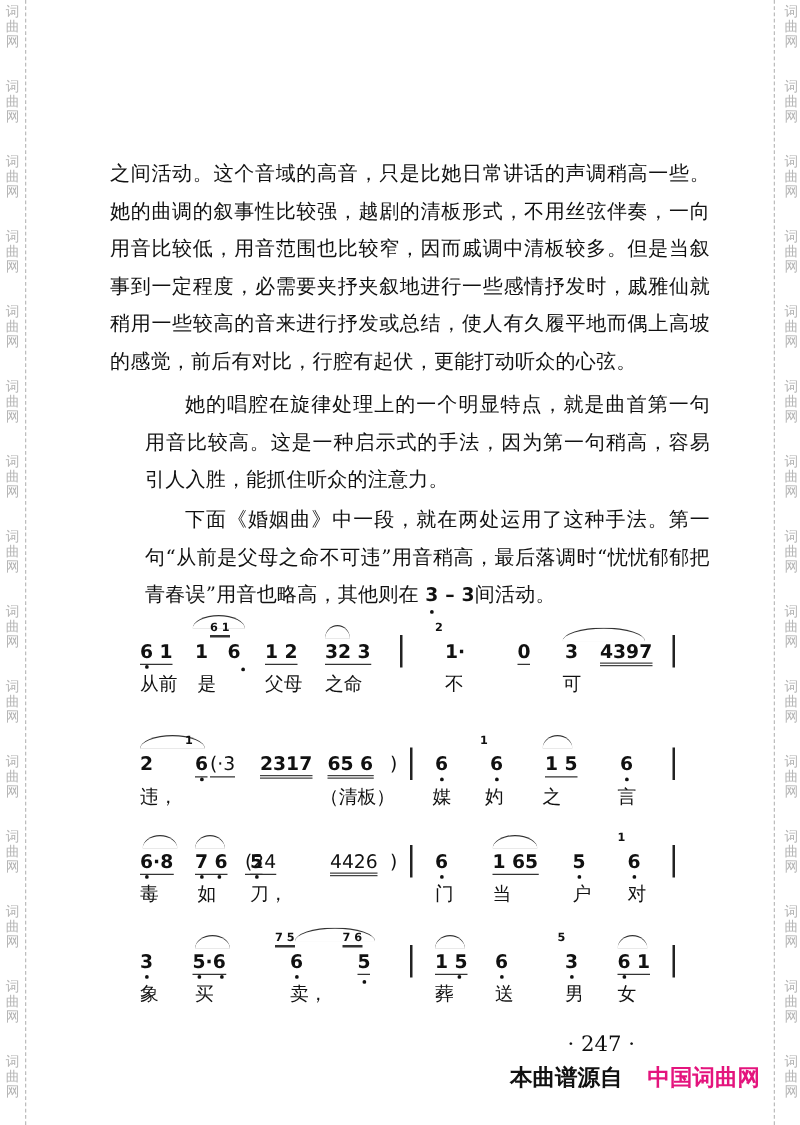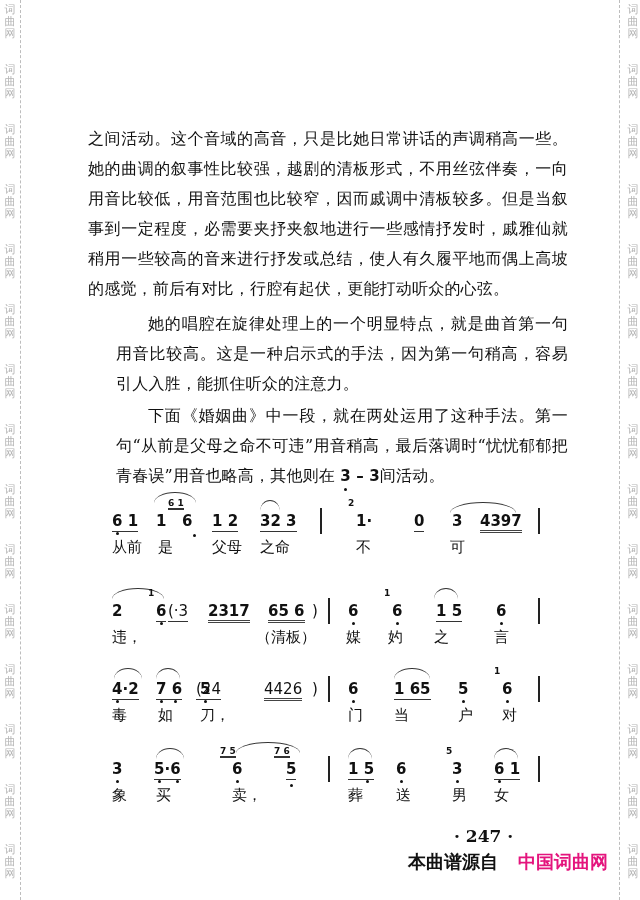--- a/index.html
+++ b/index.html
@@ -23,21 +23,21 @@
   .score-row { position:absolute; left:108px; width:460px; height:78px; }
   .bar { position:absolute; width:2px; background:#222; top:22px; height:26px; }
   .note { position:absolute; top:26px; font-family:"DejaVu Sans", sans-serif; font-weight:bold; font-size:15px; white-space:nowrap; }
   .note.ul { border-bottom:1.5px solid #333; padding-bottom:1px; }
   .note.dul { border-bottom:3px double #444; padding-bottom:0; }
   .grace { position:absolute; top:12px; font-family:"DejaVu Sans", sans-serif; font-weight:bold; font-size:9px; }
   .slur { position:absolute; height:10px; border-top:1.5px solid #333; border-radius:50% 50% 0 0 / 100% 100% 0 0; }
   .lyric { position:absolute; top:52px; font-family:"DejaVu Serif", serif; font-size:15px; white-space:nowrap; }
   .dot { position:absolute; width:3px; height:3px; background:#111; border-radius:50%; top:46px; }
 
-  .page-num { position:absolute; left:454px; top:826px; font-size:17px; font-family:"DejaVu Serif", serif;font-weight:bold; }
+  .page-num { position:absolute; left:454px; top:826px; font-size:17px; font-family:"DejaVu Serif", serif; }
   .source { position:absolute; left:408px; top:850px; font-family:"DejaVu Sans", sans-serif; font-weight:bold; font-size:18px; }
   .source .brand { color:#e4147d; margin-left:20px; }
 </style>
 </head>
 <body>
 
 <div class="wm-col left" id="wmL">
     <div class="wm-group" style="top: 4px;">
       <span>词</span>
       <span>曲</span>
@@ -236,21 +236,21 @@
 </div>
 
 <div class="score-row" style="top:576px;">
   <span class="slur" style="left:4px;width:52px;top:12px;"></span>
   <span class="note" style="left:4px;">2</span>
   <span class="grace" style="left:40px;">1</span>
   <span class="note ul" style="left:48px;">6</span>
   <span class="dot" style="left:52px;"></span>
   <span class="note ul" style="left:60px;font-weight:normal;">(·3</span>
   <span class="note dul" style="left:100px;">2317</span>
-  <span class="note dul" style="left:160px;">65 6</span>
+  <span class="note dul" style="left:154px;">65 6</span>
   <span class="note" style="left:204px;font-weight:normal;">)</span>
   <span class="bar" style="left:220px;"></span>
   <span class="note" style="left:240px;">6</span>
   <span class="dot" style="left:244px;"></span>
   <span class="grace" style="left:276px;">1</span>
   <span class="note" style="left:284px;">6</span>
   <span class="dot" style="left:288px;"></span>
   <span class="slur" style="left:326px;width:24px;top:12px;"></span>
   <span class="note ul" style="left:328px;">1 5</span>
   <span class="note" style="left:388px;">6</span>
@@ -260,21 +260,21 @@
   <span class="lyric" style="left:4px;">违，</span>
   <span class="lyric" style="left:148px;">（清板）</span>
   <span class="lyric" style="left:238px;">媒</span>
   <span class="lyric" style="left:280px;">妁</span>
   <span class="lyric" style="left:326px;">之</span>
   <span class="lyric" style="left:386px;">言</span>
 </div>
 
 <div class="score-row" style="top:654px;">
   <span class="slur" style="left:6px;width:28px;top:14px;"></span>
-  <span class="note ul" style="left:4px;">4·2</span>
+  <span class="note ul" style="left:4px;">6·8</span>
   <span class="dot" style="left:8px;"></span>
   <span class="slur" style="left:48px;width:24px;top:14px;"></span>
   <span class="note ul" style="left:48px;">7 6</span>
   <span class="dot" style="left:52px;"></span>
   <span class="dot" style="left:66px;"></span>
   <span class="note ul" style="left:92px;">5</span>
   <span class="dot" style="left:96px;"></span>
   <span class="note ul" style="left:88px;font-weight:normal;">(24</span>
   <span class="note dul" style="left:156px;font-weight:normal;">4426</span>
   <span class="note" style="left:204px;font-weight:normal;">)</span>

